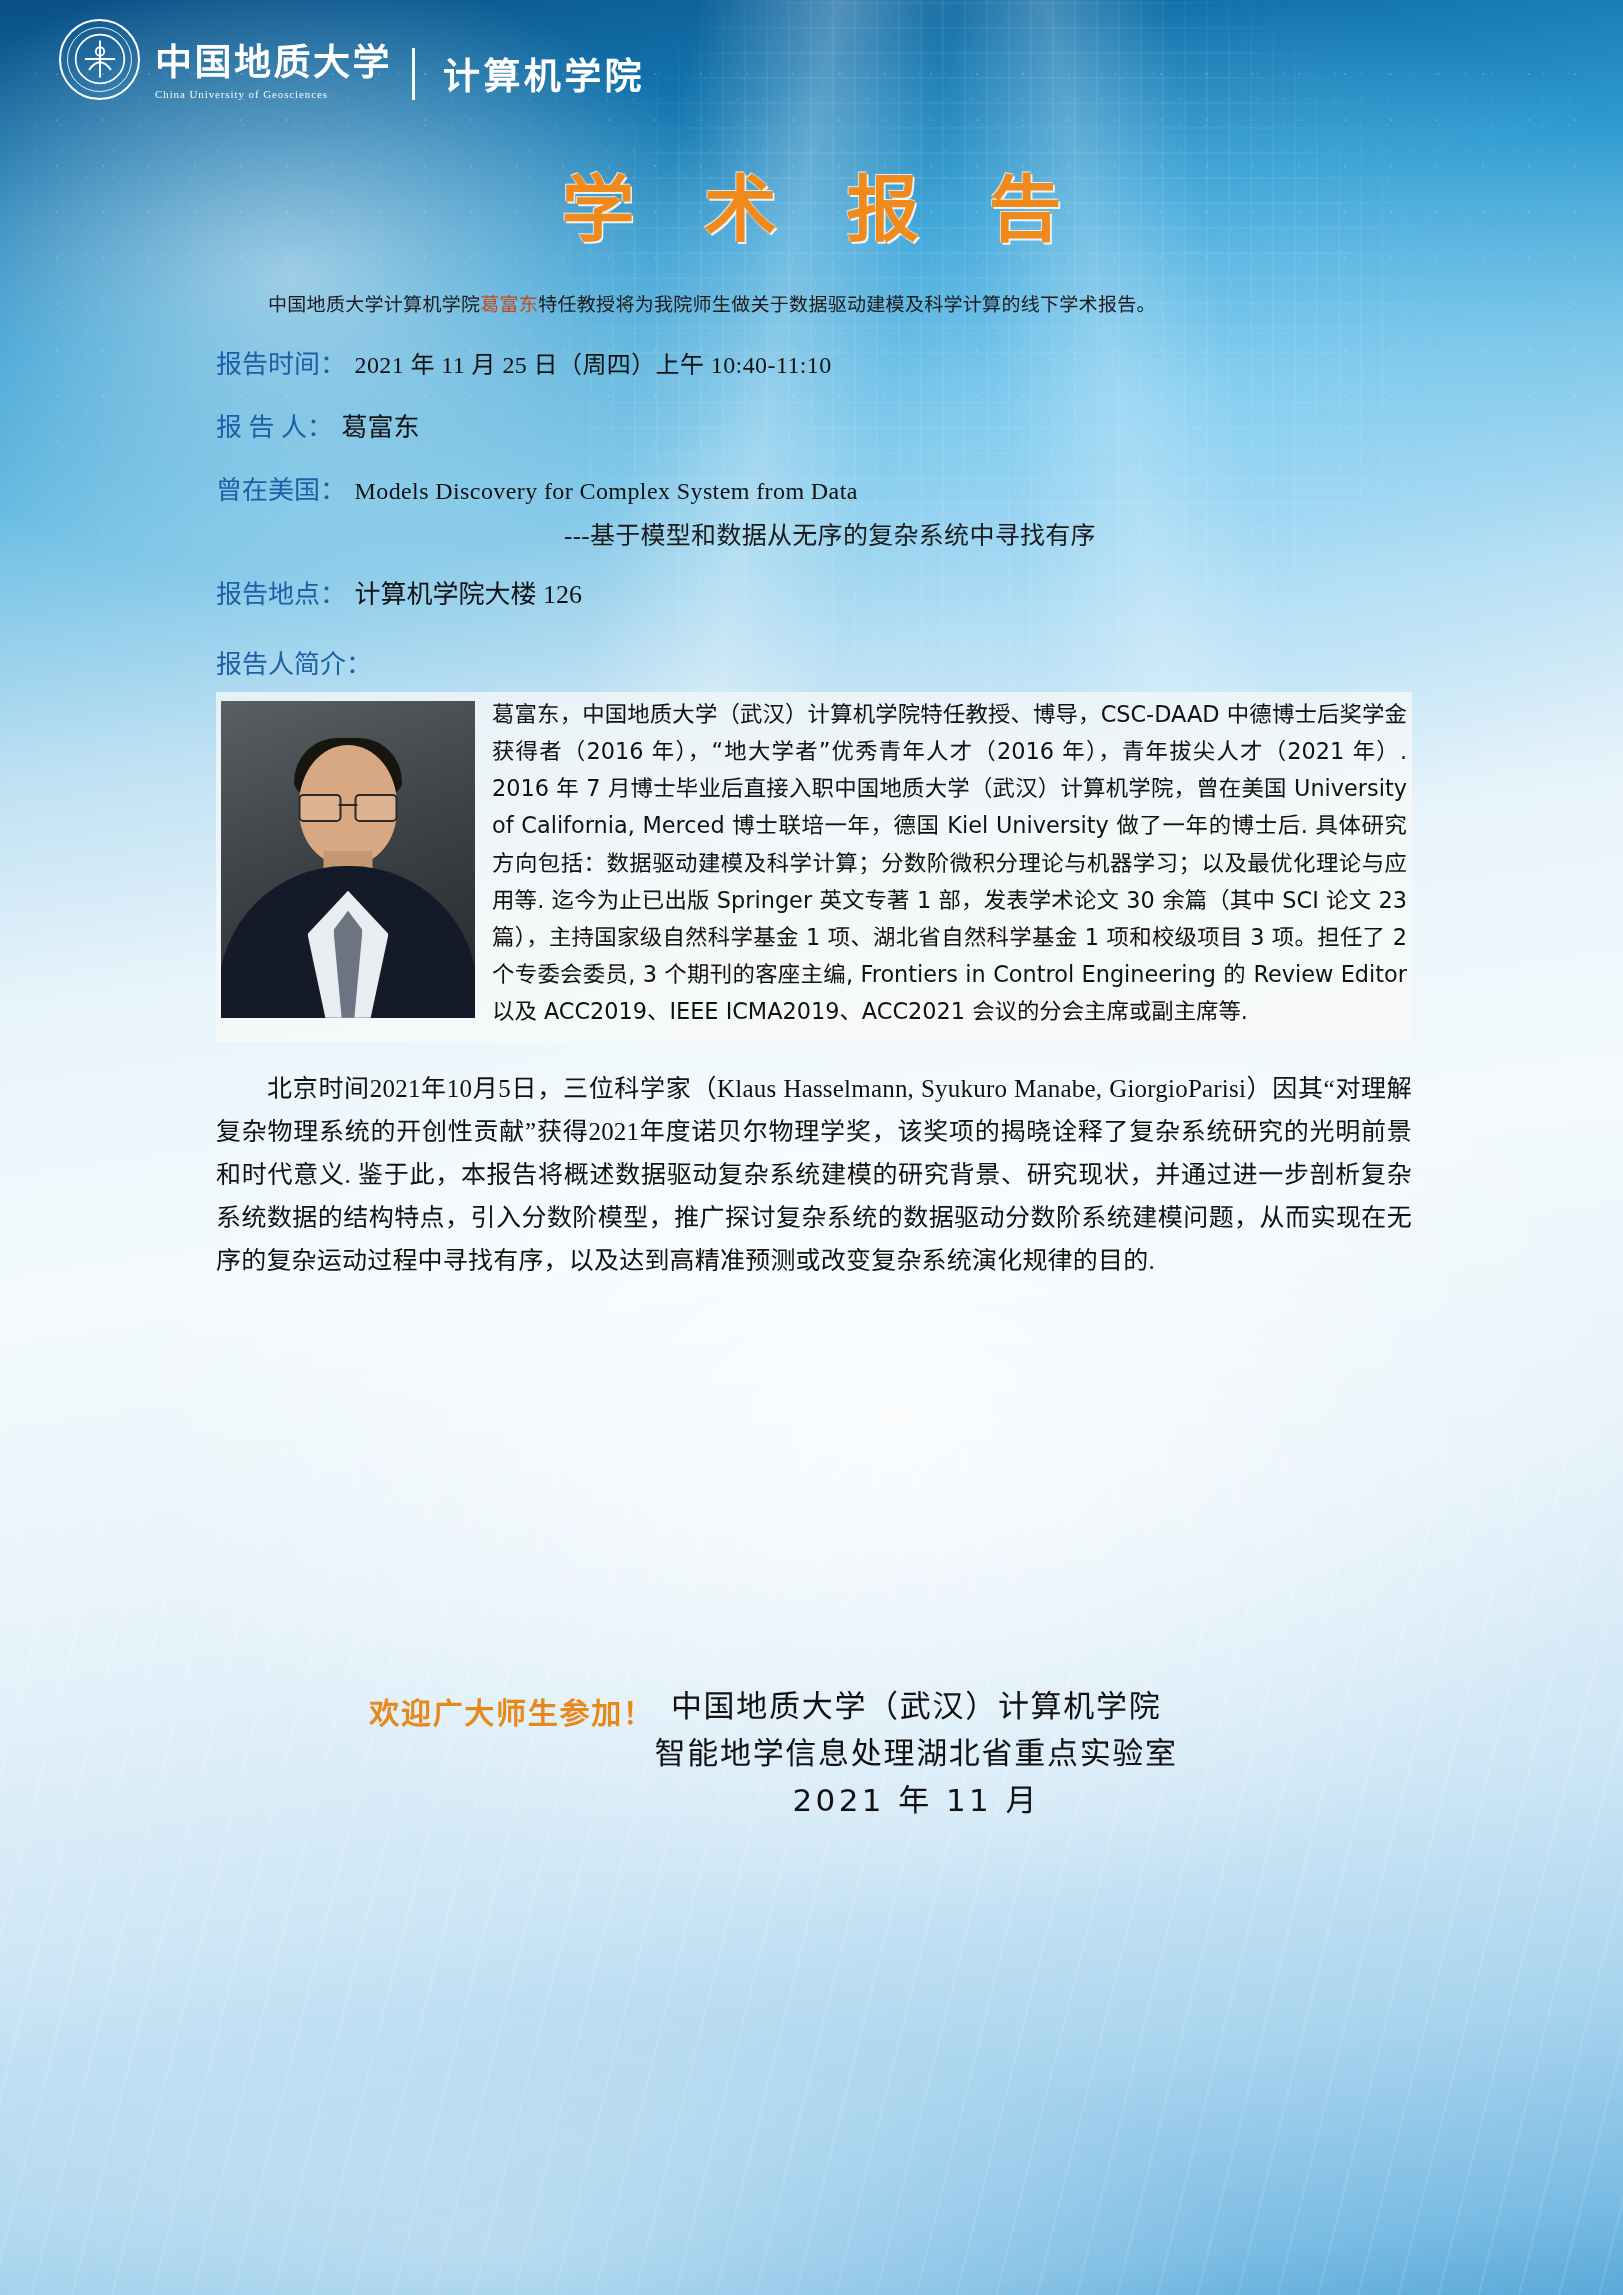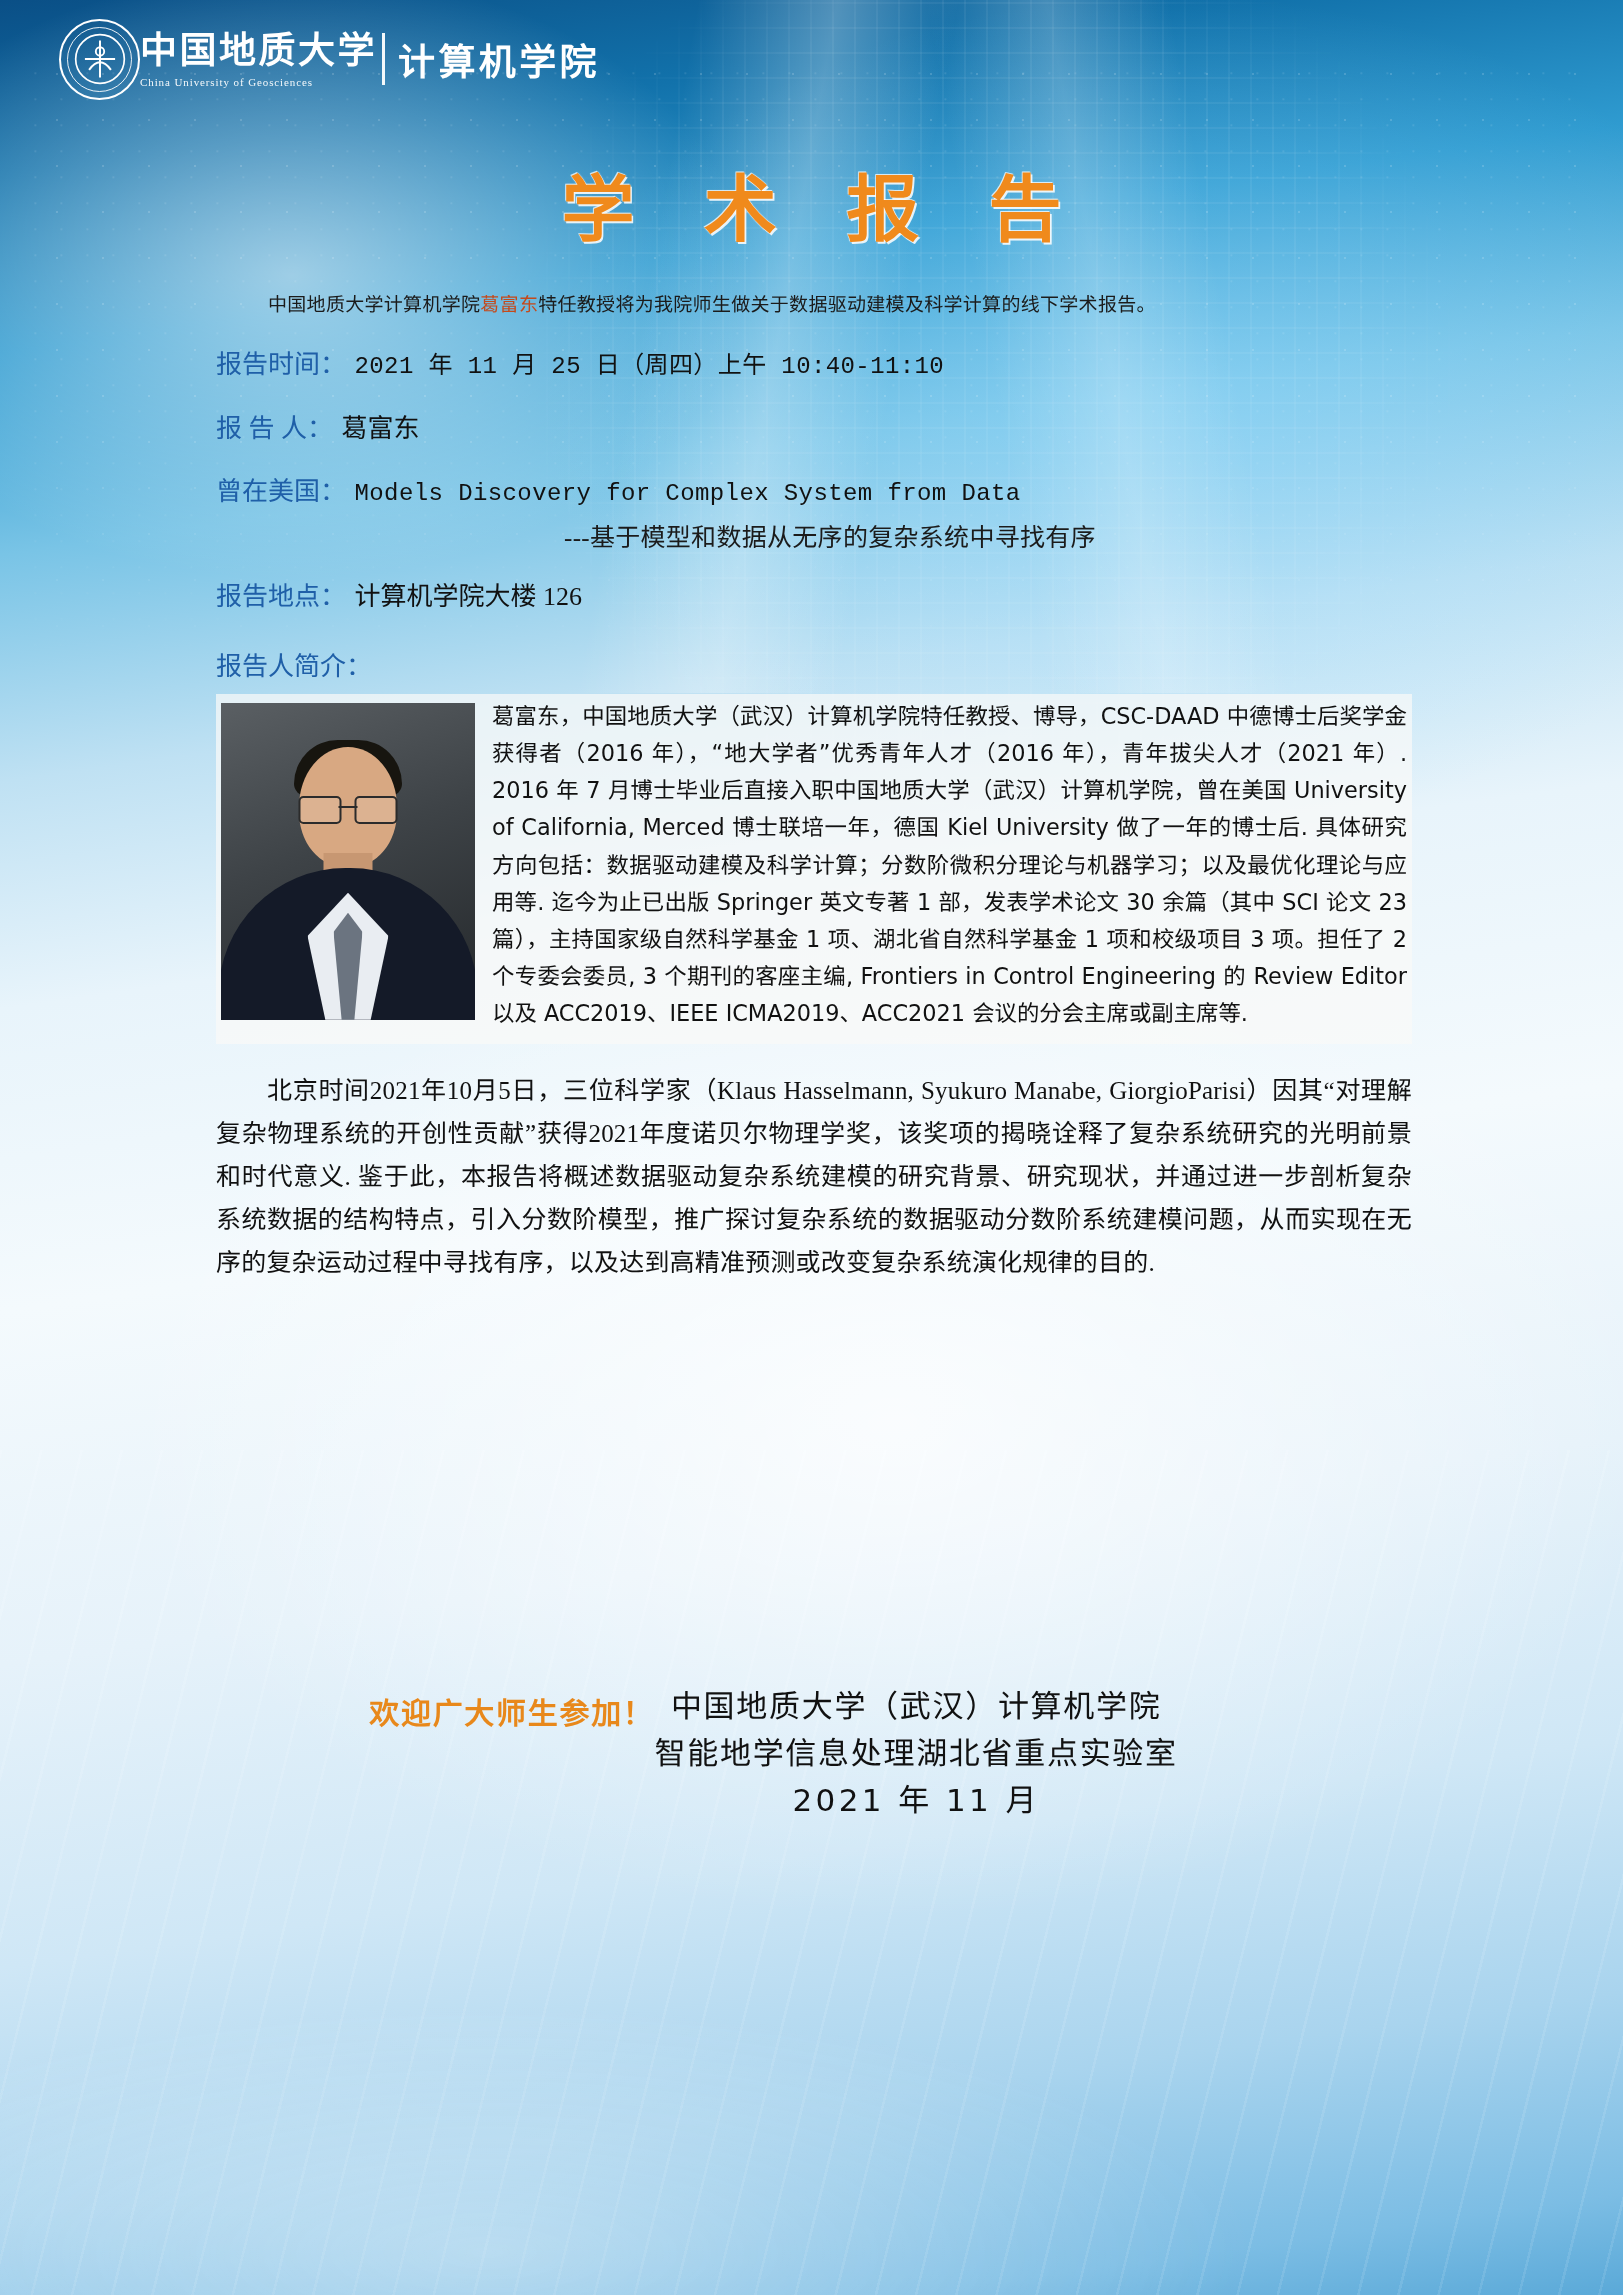--- a/index.html
+++ b/index.html
@@ -61,21 +61,22 @@
     mask-image: linear-gradient(180deg, #000 0%, #000 55%, transparent 100%);
     -webkit-mask-image: linear-gradient(180deg, #000 0%, #000 55%, transparent 100%);
   }
 
   
   .logo-row {
     position: absolute;
     top: 18.6px;
     left: 59px;
     display: flex;
-    align-items: center;
+    align-items: flex-end;
+    gap: 15px;
   }
   .logo-seal {
     width: 81px; height: 81px;
     border-radius: 50%;
     border: 2.5px solid #ffffff;
     box-sizing: border-box;
     display: flex; align-items: center; justify-content: center;
     position: relative;
     flex: none;
   }
@@ -170,21 +171,21 @@
   .field-label {
     color: #1f5fa8;
     white-space: nowrap;
     flex: none;
   }
   .field-value {
     color: #111;
     margin-left: 8.5px;
   }
   .mono {
-    font-family: Liberation Mono, monospace;
+    font-family: Liberation Serif, serif;
     font-size: 24px;
     letter-spacing: 0.4px;
     text-align: right;
   }
   .subtitle-line {
     font-size: 25px;
     margin-top: 5px;
     margin-left: 348px;
     letter-spacing: 0.3px;
   }

